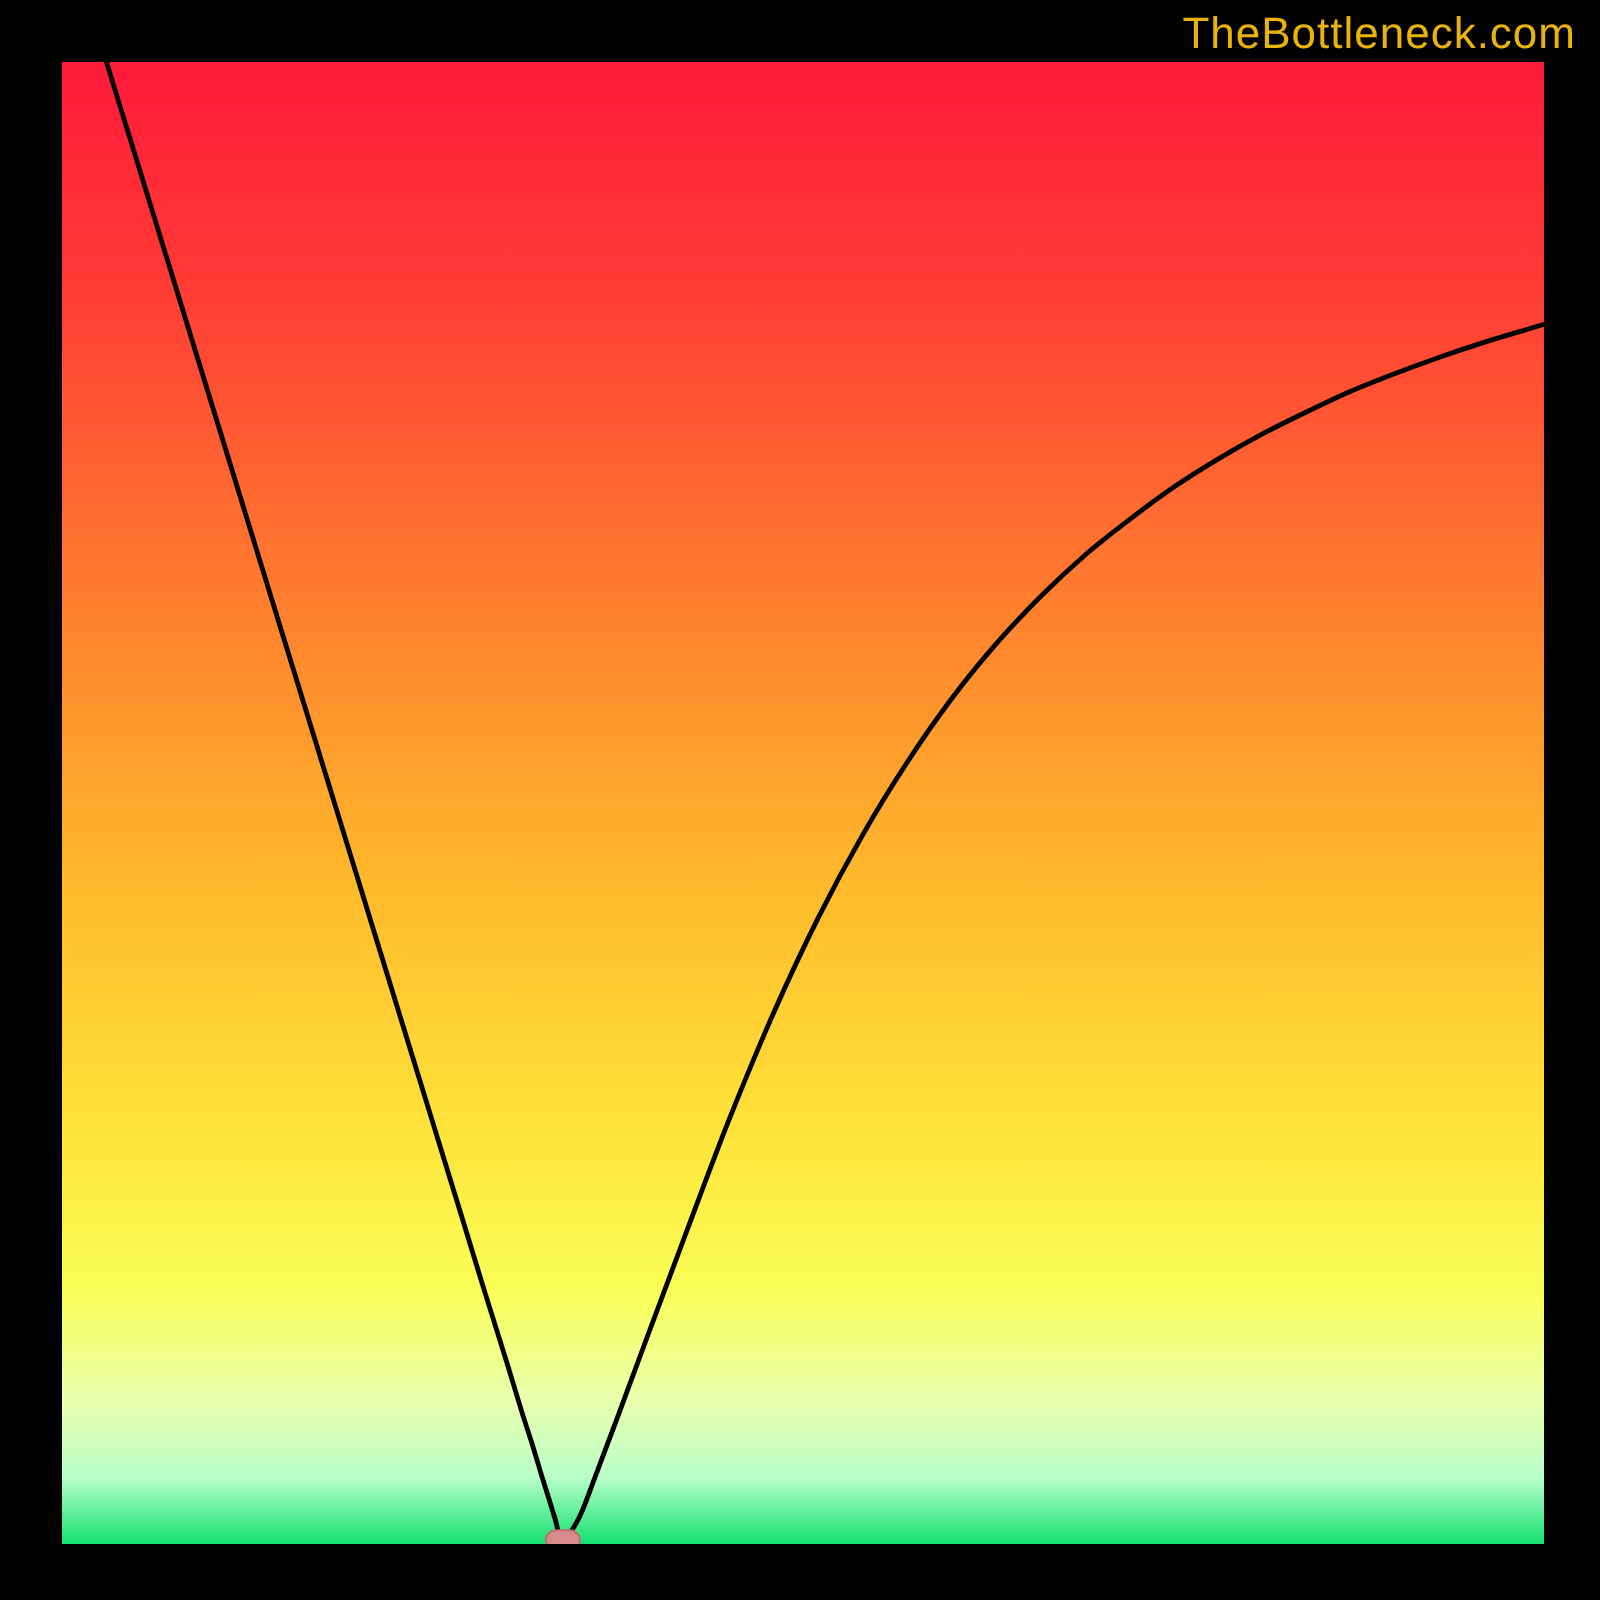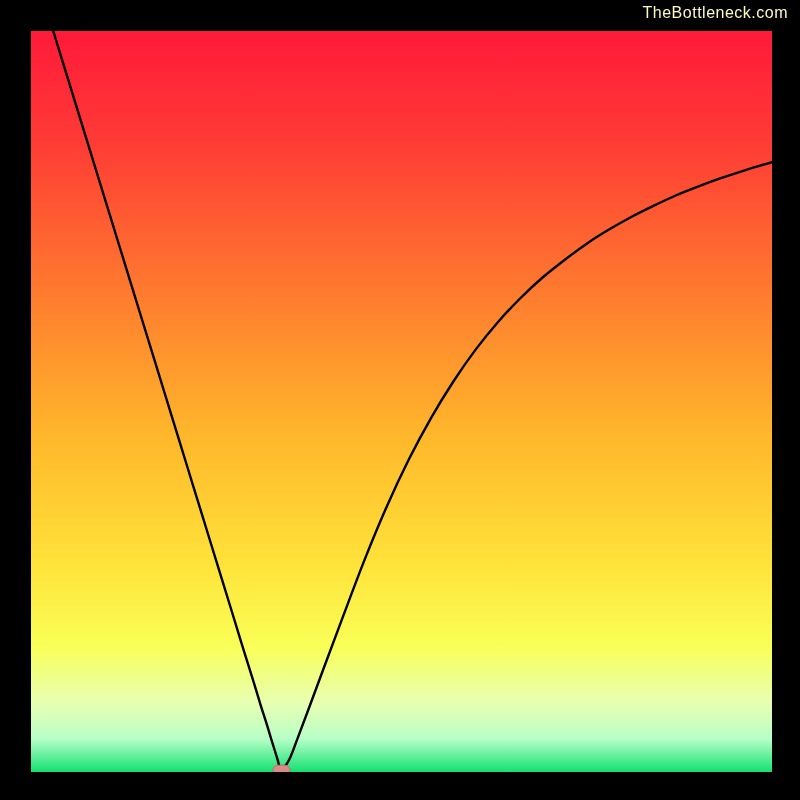--- a/index.html
+++ b/index.html
@@ -13,22 +13,22 @@
   .frame {
     width: 800px;
     height: 800px;
     background: #000;
     position: relative;
   }
   .watermark {
     position: absolute;
     top: 4px;
     right: 12px;
-    color: #fef9c3;
-    font-size: 16px;
+    color: #eab308;
+    font-size: 22px;
     font-weight: 500;
     letter-spacing: 0.5px;
     z-index: 5;
   }
   svg.plot {
     position: absolute;
     display: block;
   }
 </style>
 </head>

